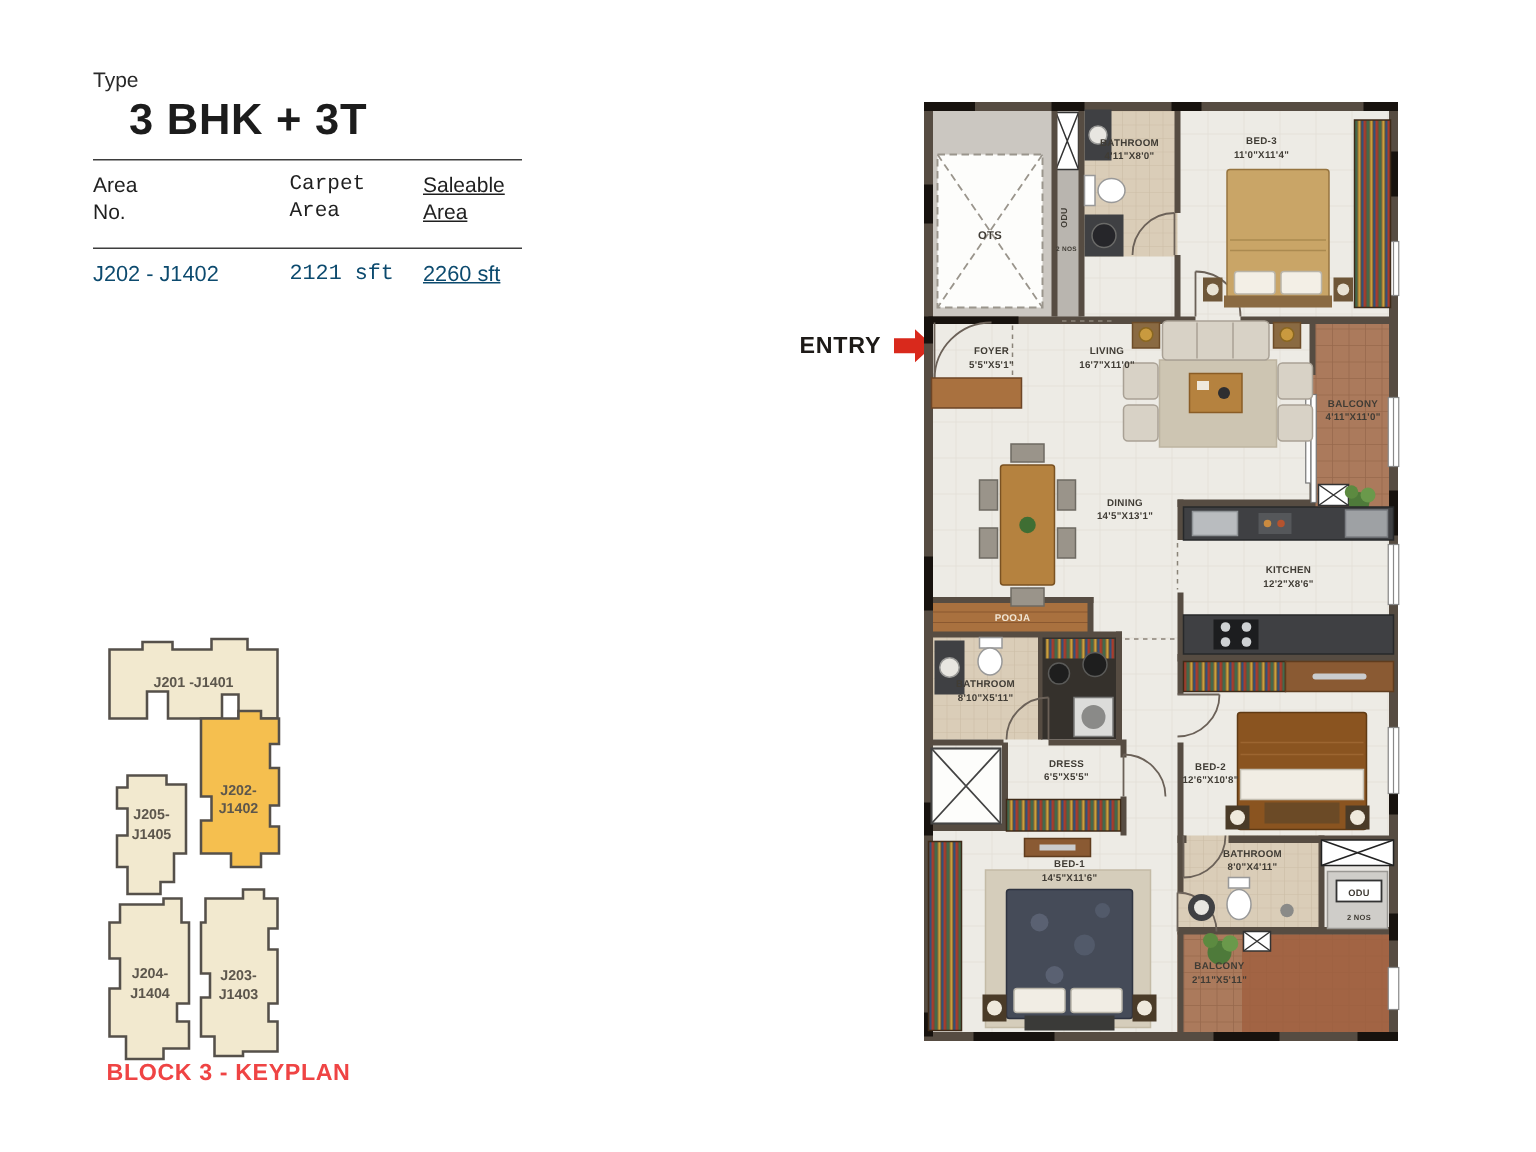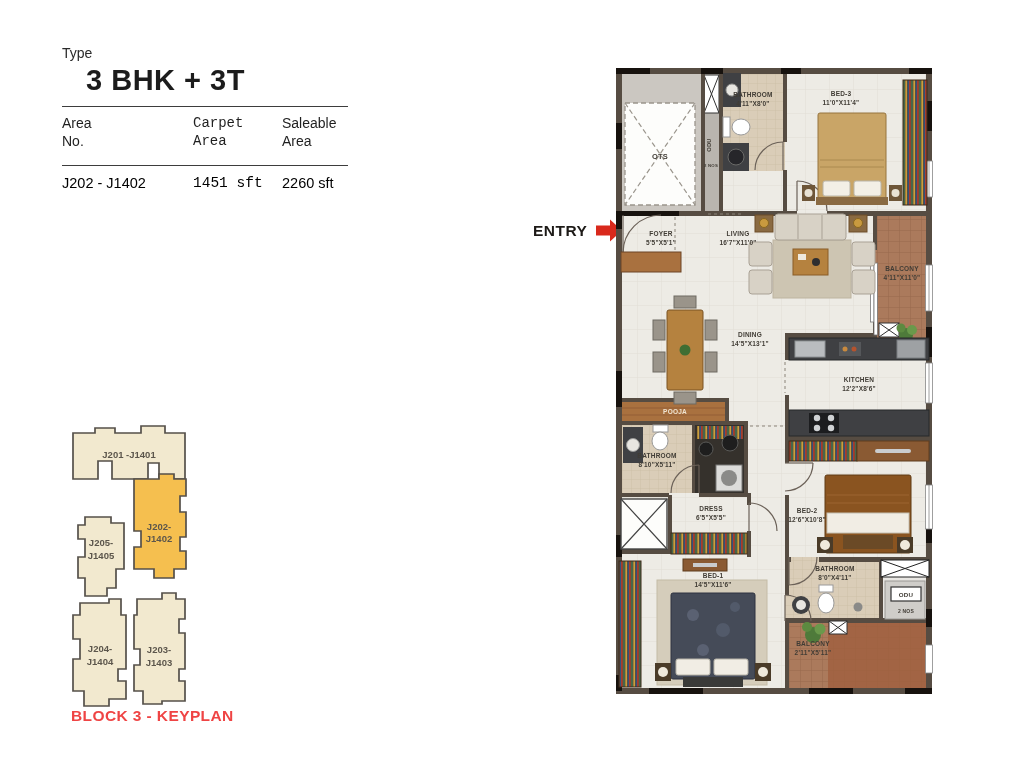--- a/index.html
+++ b/index.html
@@ -4,22 +4,22 @@
 <style>
   html,body{margin:0;padding:0;background:#ffffff;width:1024px;height:768px;overflow:hidden;
     font-family:"Liberation Sans", sans-serif;color:#222;}
   .page{position:relative;width:1024px;height:768px;background:#fff;}
   
   .info{position:absolute;left:62px;top:45px;width:286px;}
   .type-label{font-size:14px;color:#2a2a2a;}
   .type-value{font-size:29px;font-weight:700;letter-spacing:.5px;margin-top:3px;color:#1c1c1c;margin-left:24px;}
   .rule{border-top:1.5px solid #3d3d3d;margin-top:9px;}
   .cols{display:flex;padding:7px 0 6px 0;font-size:14px;line-height:1.3;color:#1f1f1f;}
-  .c1{width:131px;} .c2{width:89px;font-family:Liberation Mono, monospace;} .c3{flex:1;}
-  .vals{display:flex;padding:9px 0 0 0;font-size:14.5px;color:#000000;}
+  .c1{width:131px;} .c2{width:89px;font-family:Liberation Mono, monospace;} .c3{flex:1;text-decoration:underline;}
+  .vals{display:flex;padding:9px 0 0 0;font-size:14.5px;color:#0c4a6e;}
   
   .entry{position:absolute;left:533px;top:219px;display:flex;align-items:center;gap:9px;}
   .entry-text{font-size:15.5px;font-weight:700;letter-spacing:.5px;color:#1d1a17;}
   
   .keyplan{position:absolute;left:55px;top:420px;}
   .kp-caption{position:absolute;left:71px;top:707px;font-size:15.5px;font-weight:700;
     letter-spacing:.4px;color:#ef4444;}
   
   .plan{position:absolute;left:613px;top:65px;}
   .rlab{font-weight:700;fill:#403c35;letter-spacing:.2px;}
@@ -44,21 +44,21 @@
         <div>Area</div>
       </div>
       <div class="c3">
         <div>Saleable</div>
         <div>Area</div>
       </div>
     </div>
     <div class="rule"></div>
     <div class="vals">
       <div class="c1">J202 - J1402</div>
-      <div class="c2">1451 sft</div>
+      <div class="c2">2121 sft</div>
       <div class="c3">2260 sft</div>
     </div>
   </div>
 
   <div class="entry">
     <span class="entry-text">ENTRY</span>
     <svg width="27" height="23" viewBox="0 0 27 23">
       <polygon points="0,6.5 14,6.5 14,0.5 26,11.5 14,22.5 14,16.5 0,16.5" fill="#d9291c"></polygon>
     </svg>
   </div>

